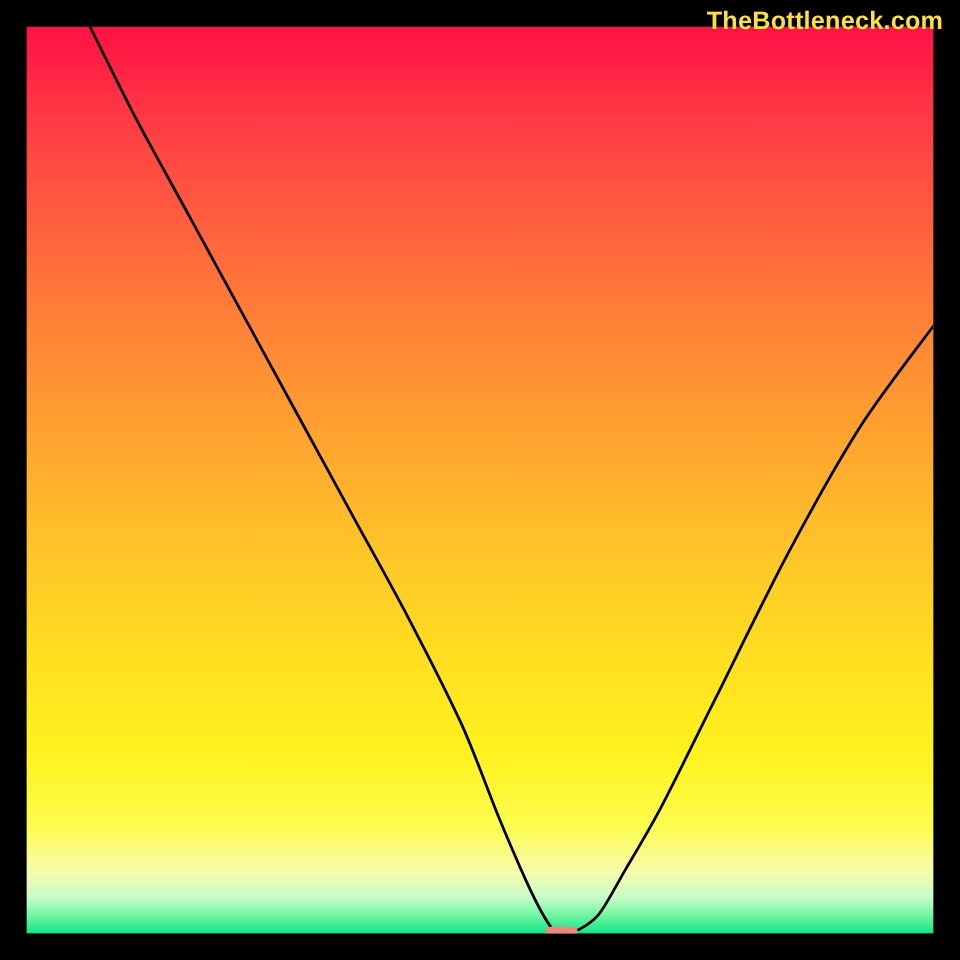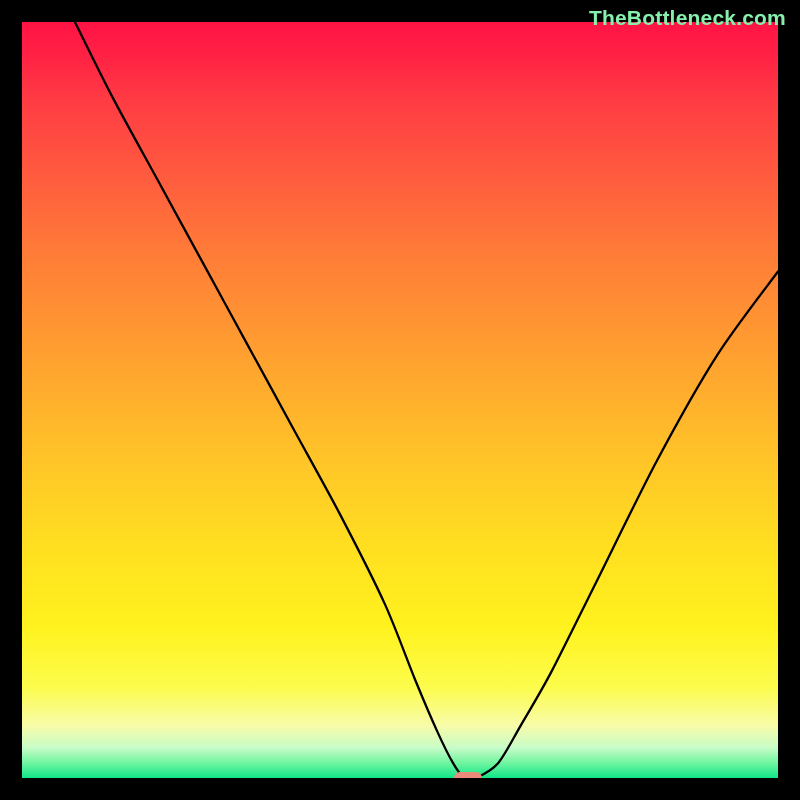--- a/index.html
+++ b/index.html
@@ -14,21 +14,21 @@
   .frame {
     position: relative;
     width: 800px;
     height: 800px;
     background: #000;
   }
   .watermark {
     position: absolute;
     top: 6px;
     right: 14px;
-    color: #86efac;
+    color: #fde047;
     font-size: 21px;
     font-weight: 600;
     letter-spacing: 0.2px;
     z-index: 20;
   }
   .plot-area {
     position: absolute;
     left: 22px;
     top: 22px;
     width: 756px;

